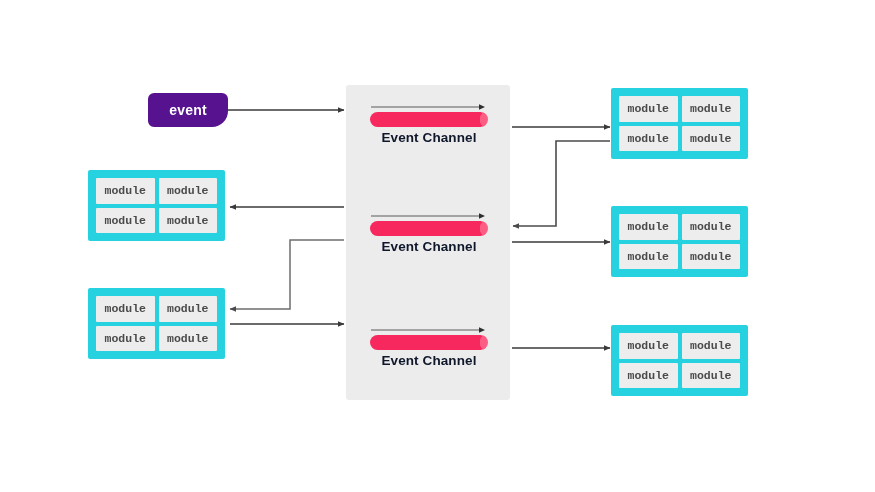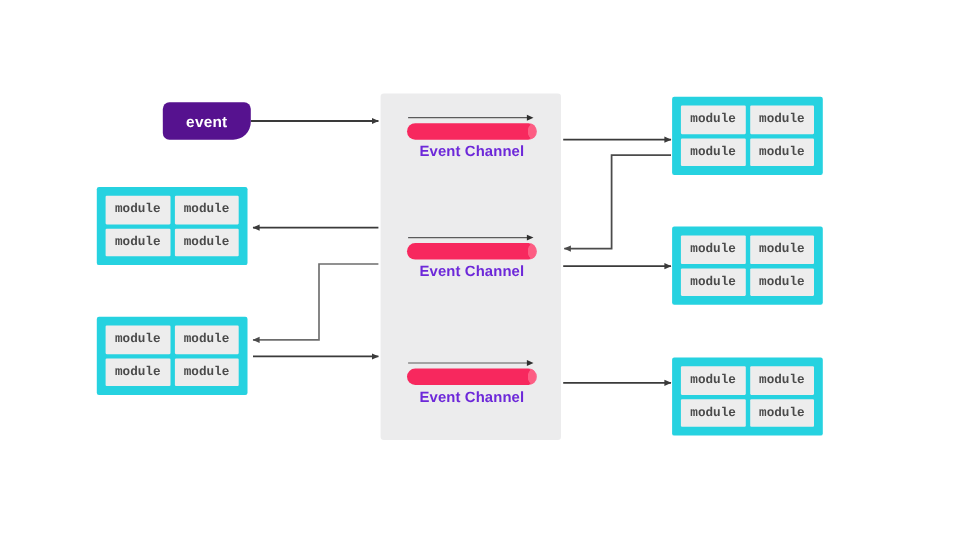--- a/index.html
+++ b/index.html
@@ -96,21 +96,21 @@
     border-radius: 50%;
     background: #fd5d83;
   }
   .channel .cname {
     position: absolute;
     left: -12px;
     top: 27px;
     width: 142px;
     text-align: center;
     font-size: 13.5px;
-    color: #6d28d9;
+    color: #0f172a;
     font-weight: 600;
     letter-spacing: .1px;
   }
   
   .cluster {
     position: absolute;
     width: 137px;
     height: 71px;
     background: #26d2e0;
     border-radius: 2px;

